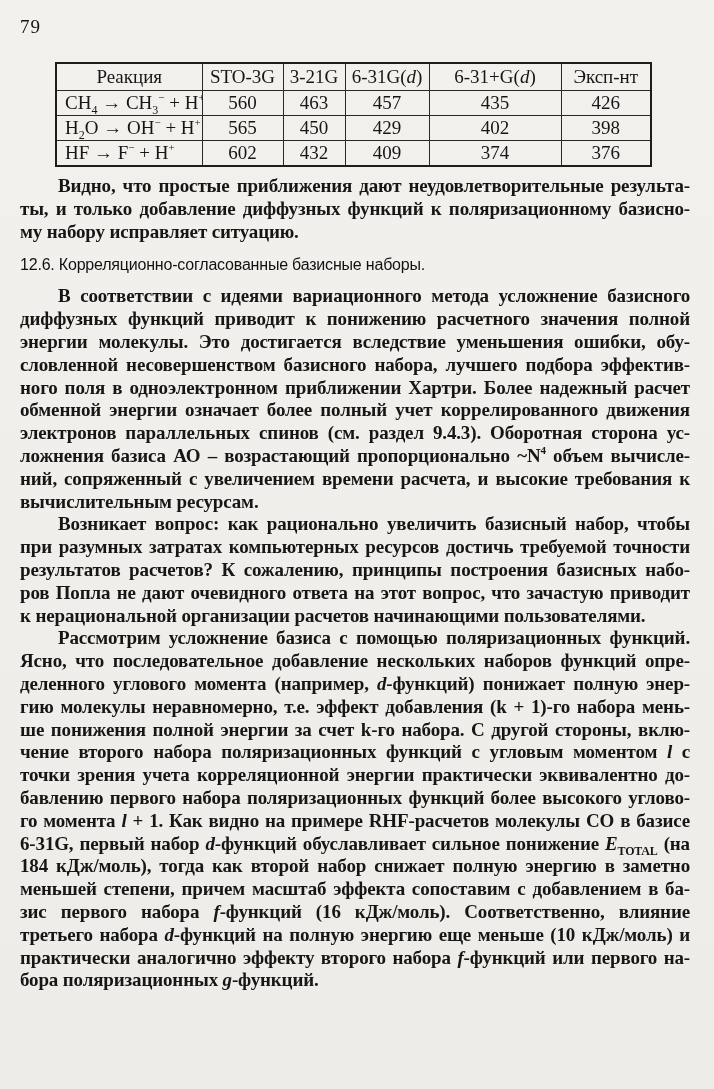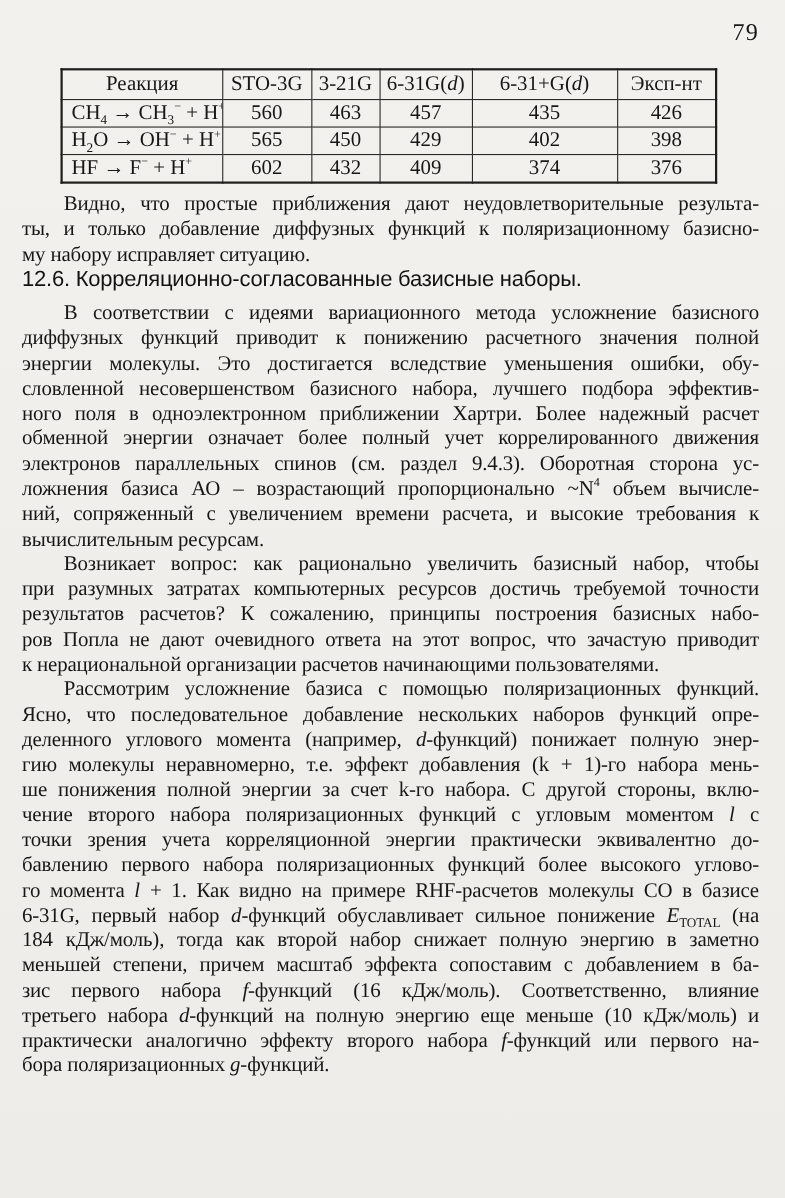--- a/index.html
+++ b/index.html
@@ -14,22 +14,22 @@
     position:relative;
     width:714px;height:1089px;
     background:linear-gradient(180deg,#f2f1ed 0%,#efeeea 55%,#edecE8 100%);
     box-sizing:border-box;
     padding:0 24px 0 20px;
   }
   .page-number{
     margin:0 auto;
     padding-top:16px;
     height:22px;
-    text-align:right;
-    font-size:22px;
+    text-align:left;
+    font-size:19px;
     letter-spacing:1px;
   }
   
   .tbl-wrap{margin:24px 0 0 35px;}
   table.basis{
     border-collapse:collapse;
     table-layout:fixed;
     width:595px;
     border:2px solid #1e1d1b;
     font-size:19px;
@@ -50,35 +50,35 @@
   sup{font-size:11px;position:relative;top:-1px;vertical-align:super;line-height:0;}
   sub{font-size:12px;vertical-align:sub;line-height:0;}
   i{font-style:italic;}
   
   .content{
     width:670px;
     font-size:19px;
     line-height:22.8px;
     letter-spacing:-0.15px;
   }
-  .para{margin:0;}
+  .para{margin:0;font-weight:bold;}
   .para.after-table{margin-top:8px;}
   .pline{
     text-align:justify;
     text-align-last:justify;
     height:22.8px;
     white-space:normal;
   }
   .pline.first{text-indent:38px;}
   .pline.last{text-align-last:left;}
   .sec-heading{
     font-family:"Liberation Sans", sans-serif;
-    font-size:20px;
+    font-size:16px;
     letter-spacing:-0.2px;
-    margin:0 0 9px 0;
+    margin:11px 0 9px 0;
     line-height:22px;
     font-weight:normal;
     color:#121212;
   }
 </style>
 </head>
 <body>
 
 <div class="page">
   <div class="page-number">79</div>

